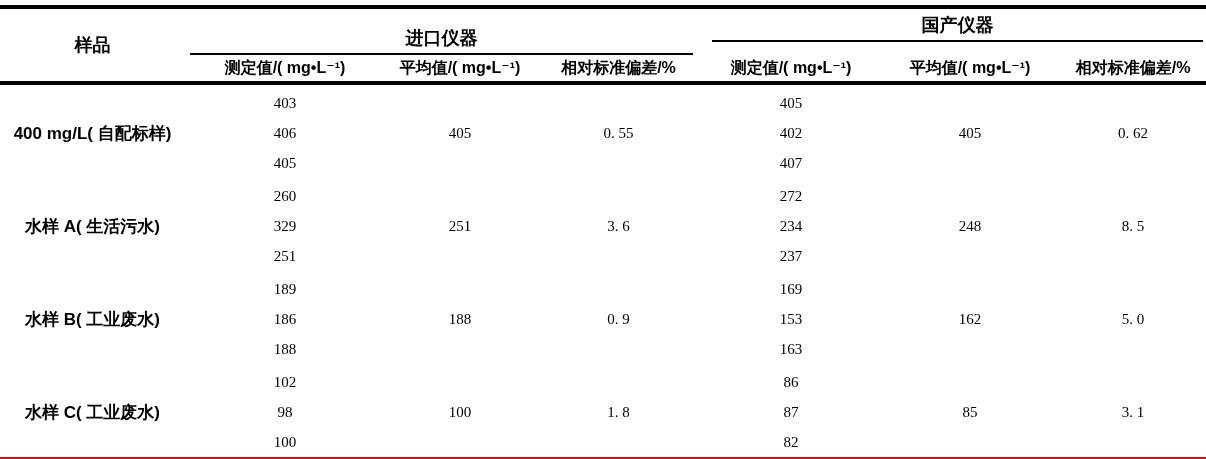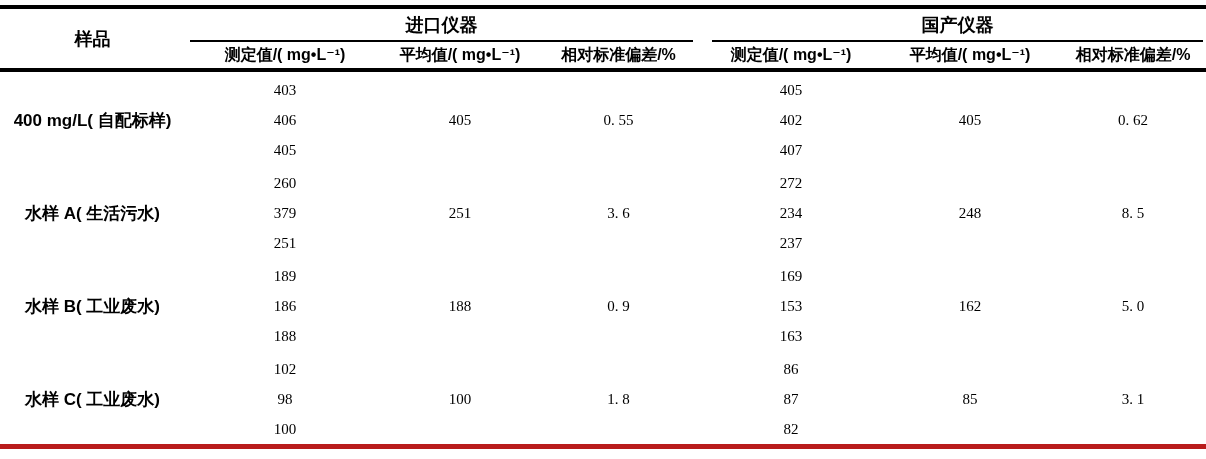--- a/index.html
+++ b/index.html
@@ -44,21 +44,21 @@
     vertical-align: bottom;
     padding: 0;
   }
   .grp-inner {
     font-size: 18px;
     text-align: center;
     padding: 4px 0 3px 0;
     border-bottom: 2px solid #000;
   }
   .grp-inner.imp { margin: 0 9px 0 5px; }
-  .grp-inner.dom { margin: 0 3px 0 10px; }
+  .grp-inner.dom { margin: 0 3px 13px 10px; }
   tr.subrow th {
     height: 26px;
     font-size: 16px;
     text-align: center;
     white-space: nowrap;
     font-weight: 600;
   }
   tbody td {
     height: 30px;
     padding: 0;
@@ -132,21 +132,21 @@
       <tr class="g-first">
         <td rowspan="3" class="sample">水样 A( 生活污水)</td>
         <td class="num">260</td>
         <td rowspan="3" class="num">251</td>
         <td rowspan="3" class="num">3. 6</td>
         <td class="num">272</td>
         <td rowspan="3" class="num">248</td>
         <td rowspan="3" class="num">8. 5</td>
       </tr>
       <tr>
-        <td class="num">379</td>
+        <td class="num">329</td>
         <td class="num">234</td>
       </tr>
       <tr>
         <td class="num">251</td>
         <td class="num">237</td>
       </tr>
 
       <tr class="g-first">
         <td rowspan="3" class="sample">水样 B( 工业废水)</td>
         <td class="num">189</td>

